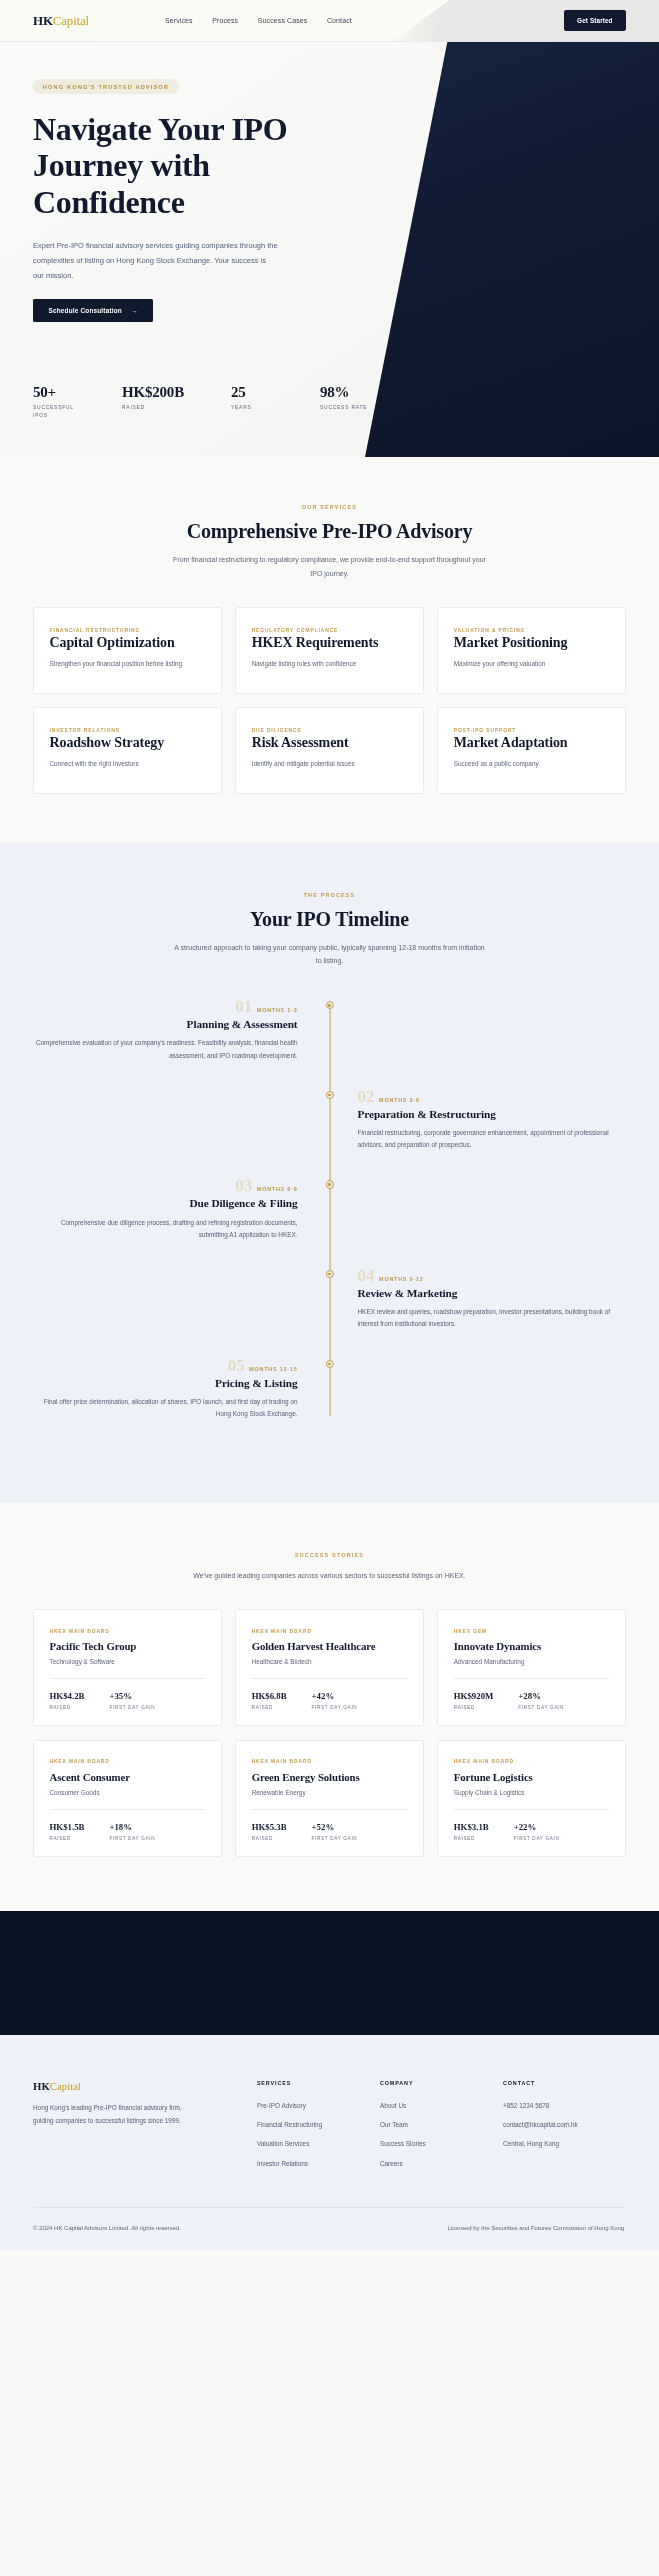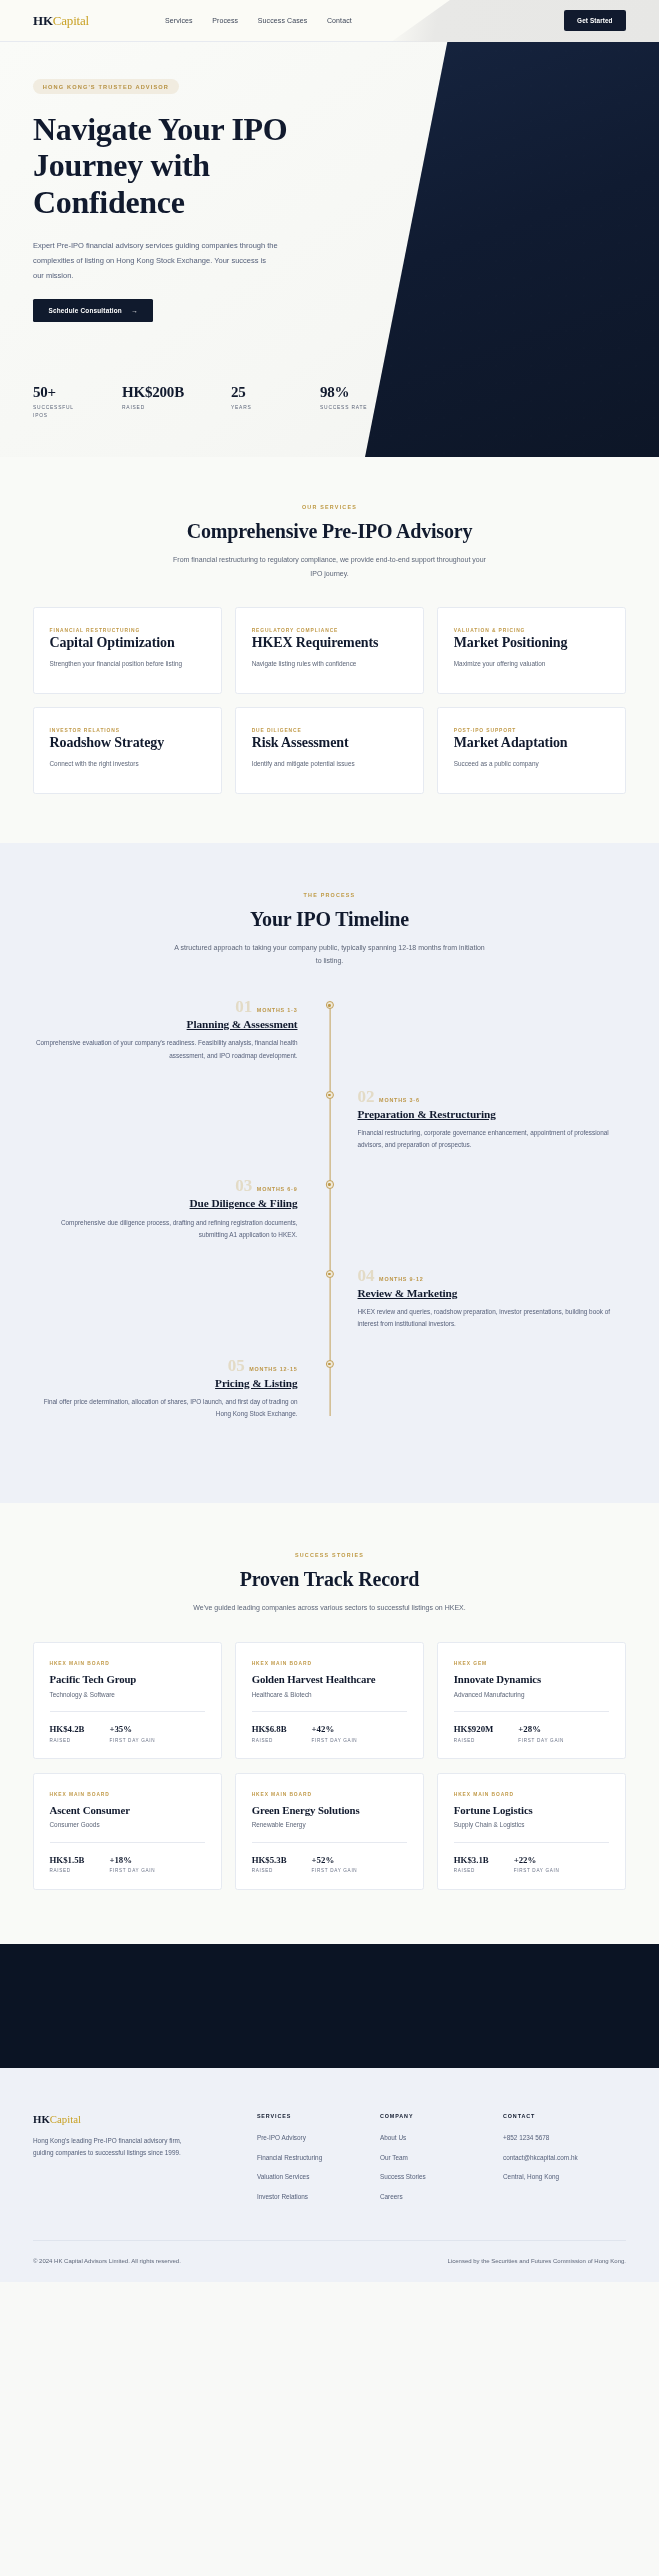--- a/index.html
+++ b/index.html
@@ -165,21 +165,21 @@
   .tl-dot i { width: 2.6px; height: 2.6px; border-radius: 50%; background: #bc9748; display: block; }
   .tl-head { display: flex; align-items: baseline; gap: 4.6px; }
   .tl-row.left .tl-head { justify-content: flex-end; }
   .tl-num {
     font-family: "Liberation Serif", serif; font-size: 17px; font-weight: 700;
     color: #e3dbc6; line-height: 1;
   }
   .tl-months { font-size: 5.4px; font-weight: 700; letter-spacing: 0.8px; color: #bd9748; }
   .tl-title {
     font-family: "Liberation Serif", serif; font-size: 11.3px; font-weight: 700;
-    color: #111a2e; margin-top: 3.1px; letter-spacing: -0.1px; text-decoration: underline;
+    color: #111a2e; margin-top: 3.1px; letter-spacing: -0.1px;
   }
   .tl-body { margin-top: 7.2px; font-size: 6.4px; line-height: 1.9; color: #56607a; }
 
   
   .cases { background: #f9faf7; padding: 49px 33px 54px; }
   .case-grid { margin-top: 27px; display: grid; grid-template-columns: repeat(3,1fr); gap: 13.4px; border-radius: 15px; }
   .case-card { background: #fff; border: 0.5px solid #e6eaf1; border-radius: 2.6px; padding: 18.5px 15.5px 15.5px; }
   .case-board { color: #c19a49; font-size: 4.9px; font-weight: 700; letter-spacing: 0.9px; }
   .case-name {
     font-family: "Liberation Serif", serif; font-size: 10.8px; font-weight: 700;
@@ -387,21 +387,20 @@
       <div class="side b"></div>
       <div class="tl-dot">
           <i></i>
         </div>
     </div>
   </div>
 </section>
 
 <section class="cases">
   <div class="sec-eyebrow">SUCCESS STORIES</div>
-  <h2 class="sec-title">Proven Track Record</h2>
   <p class="sec-desc">We've guided leading companies across various sectors to successful listings on HKEX.</p>
 
   <div class="case-grid">
     <div class="case-card">
       <div class="case-board">HKEX MAIN BOARD</div>
       <div class="case-name">Pacific Tech Group</div>
       <div class="case-sector">Technology &amp; Software</div>
       <div class="case-rule"></div>
       <div class="case-metrics">
         <div class="metric">

